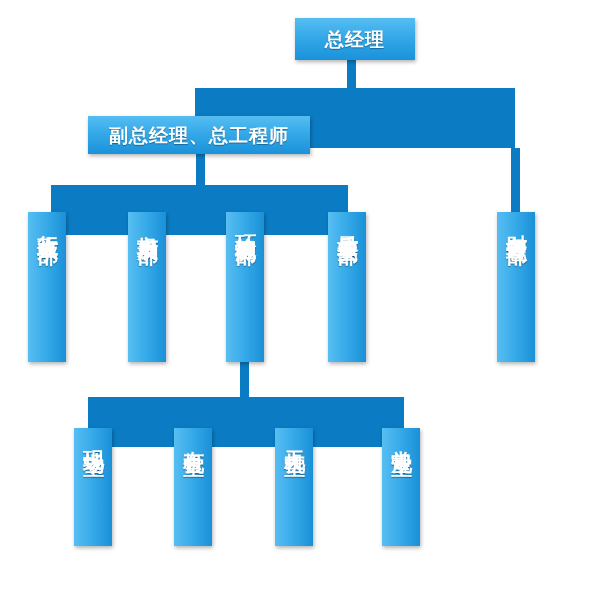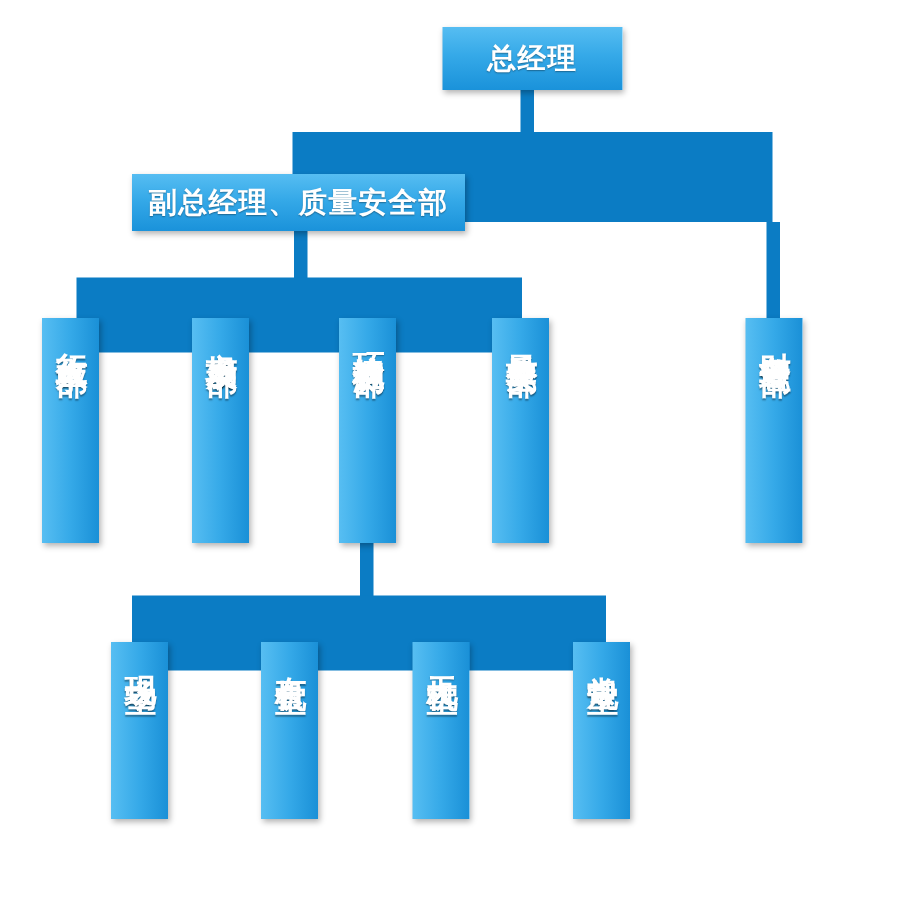--- a/index.html
+++ b/index.html
@@ -90,21 +90,21 @@
 
   <div class="conn conn-stem" style="left:240px; top:360px; width:9px; height:50px;"></div>
 
   <div class="conn conn-bar" style="left:88px; top:397px; width:316px; height:50px;"></div>
 
   <div class="box h" style="left:295px; top:18px; width:120px; height:42px;">
     <span>总经理</span>
   </div>
 
   <div class="box h" style="left:88px; top:116px; width:222px; height:38px;">
-    <span>副总经理、质量安全部</span>
+    <span>副总经理、总工程师</span>
   </div>
 
 
   <div class="box v" style="left:28px; top:212px; width:38px; height:150px;">
     <span class="vtext">行政人事部</span>
   </div>
 
   <div class="box v" style="left:128px; top:212px; width:38px; height:150px;">
     <span class="vtext">市场发展部</span>
   </div>

